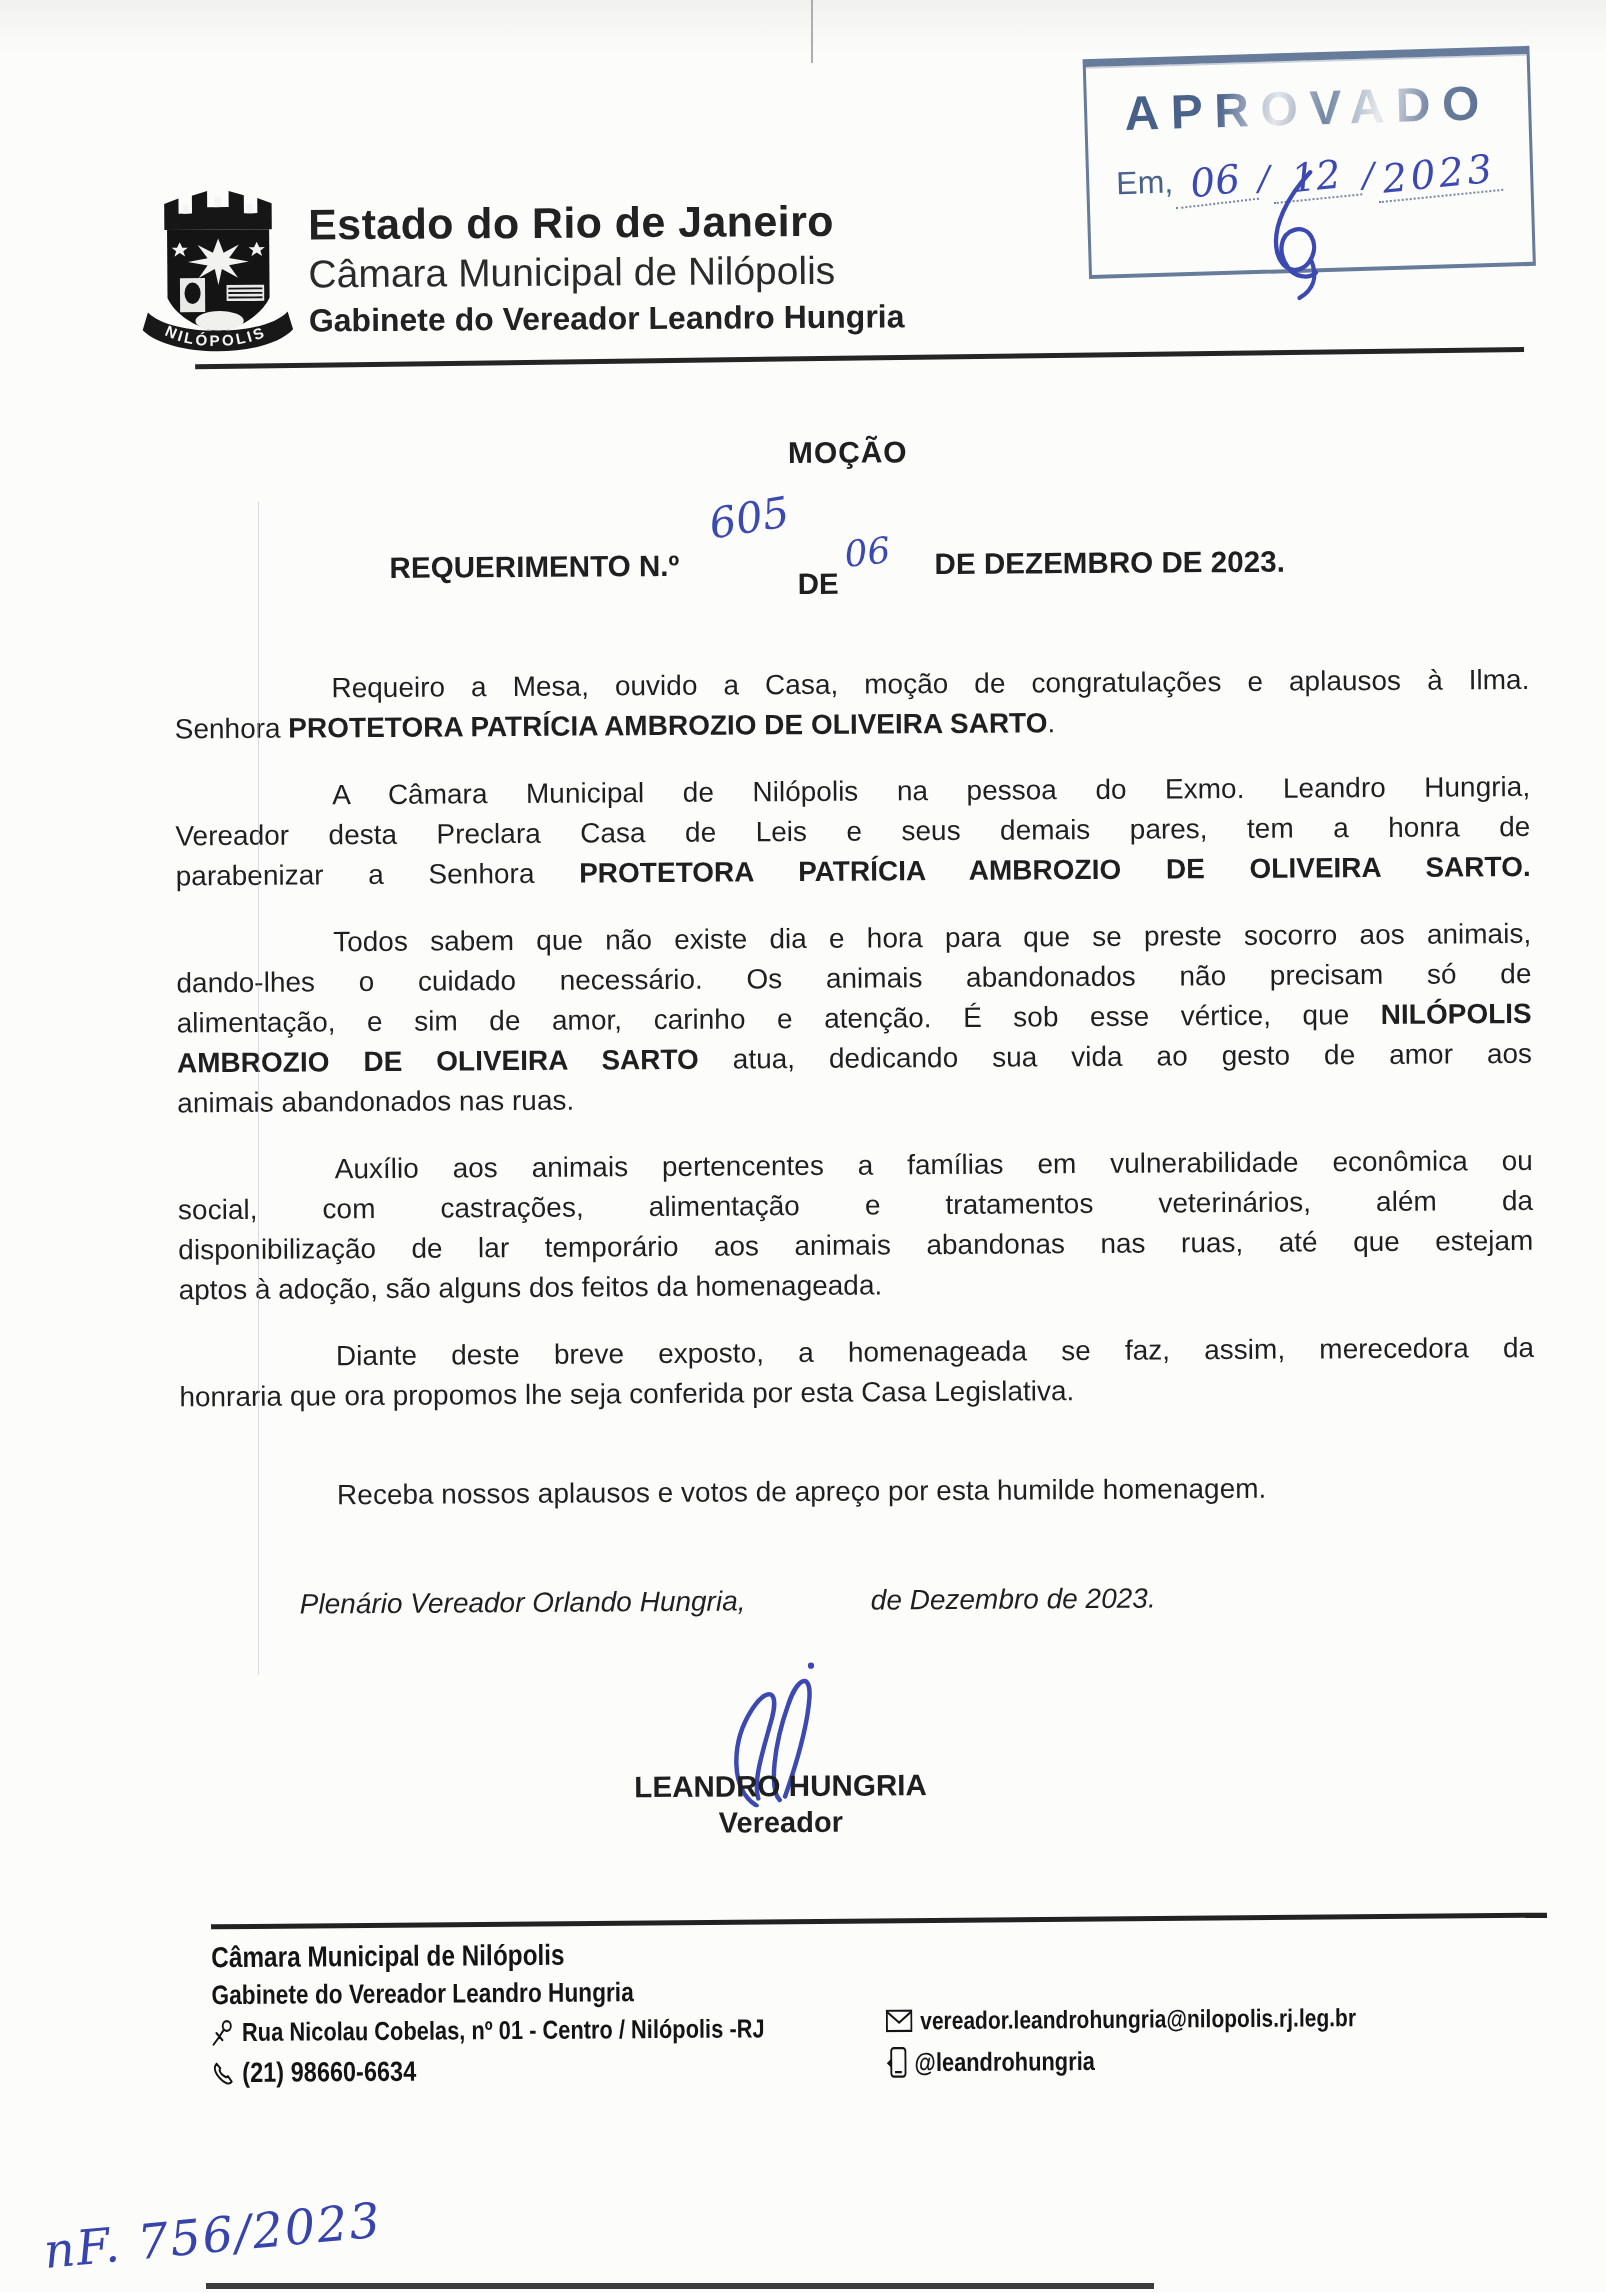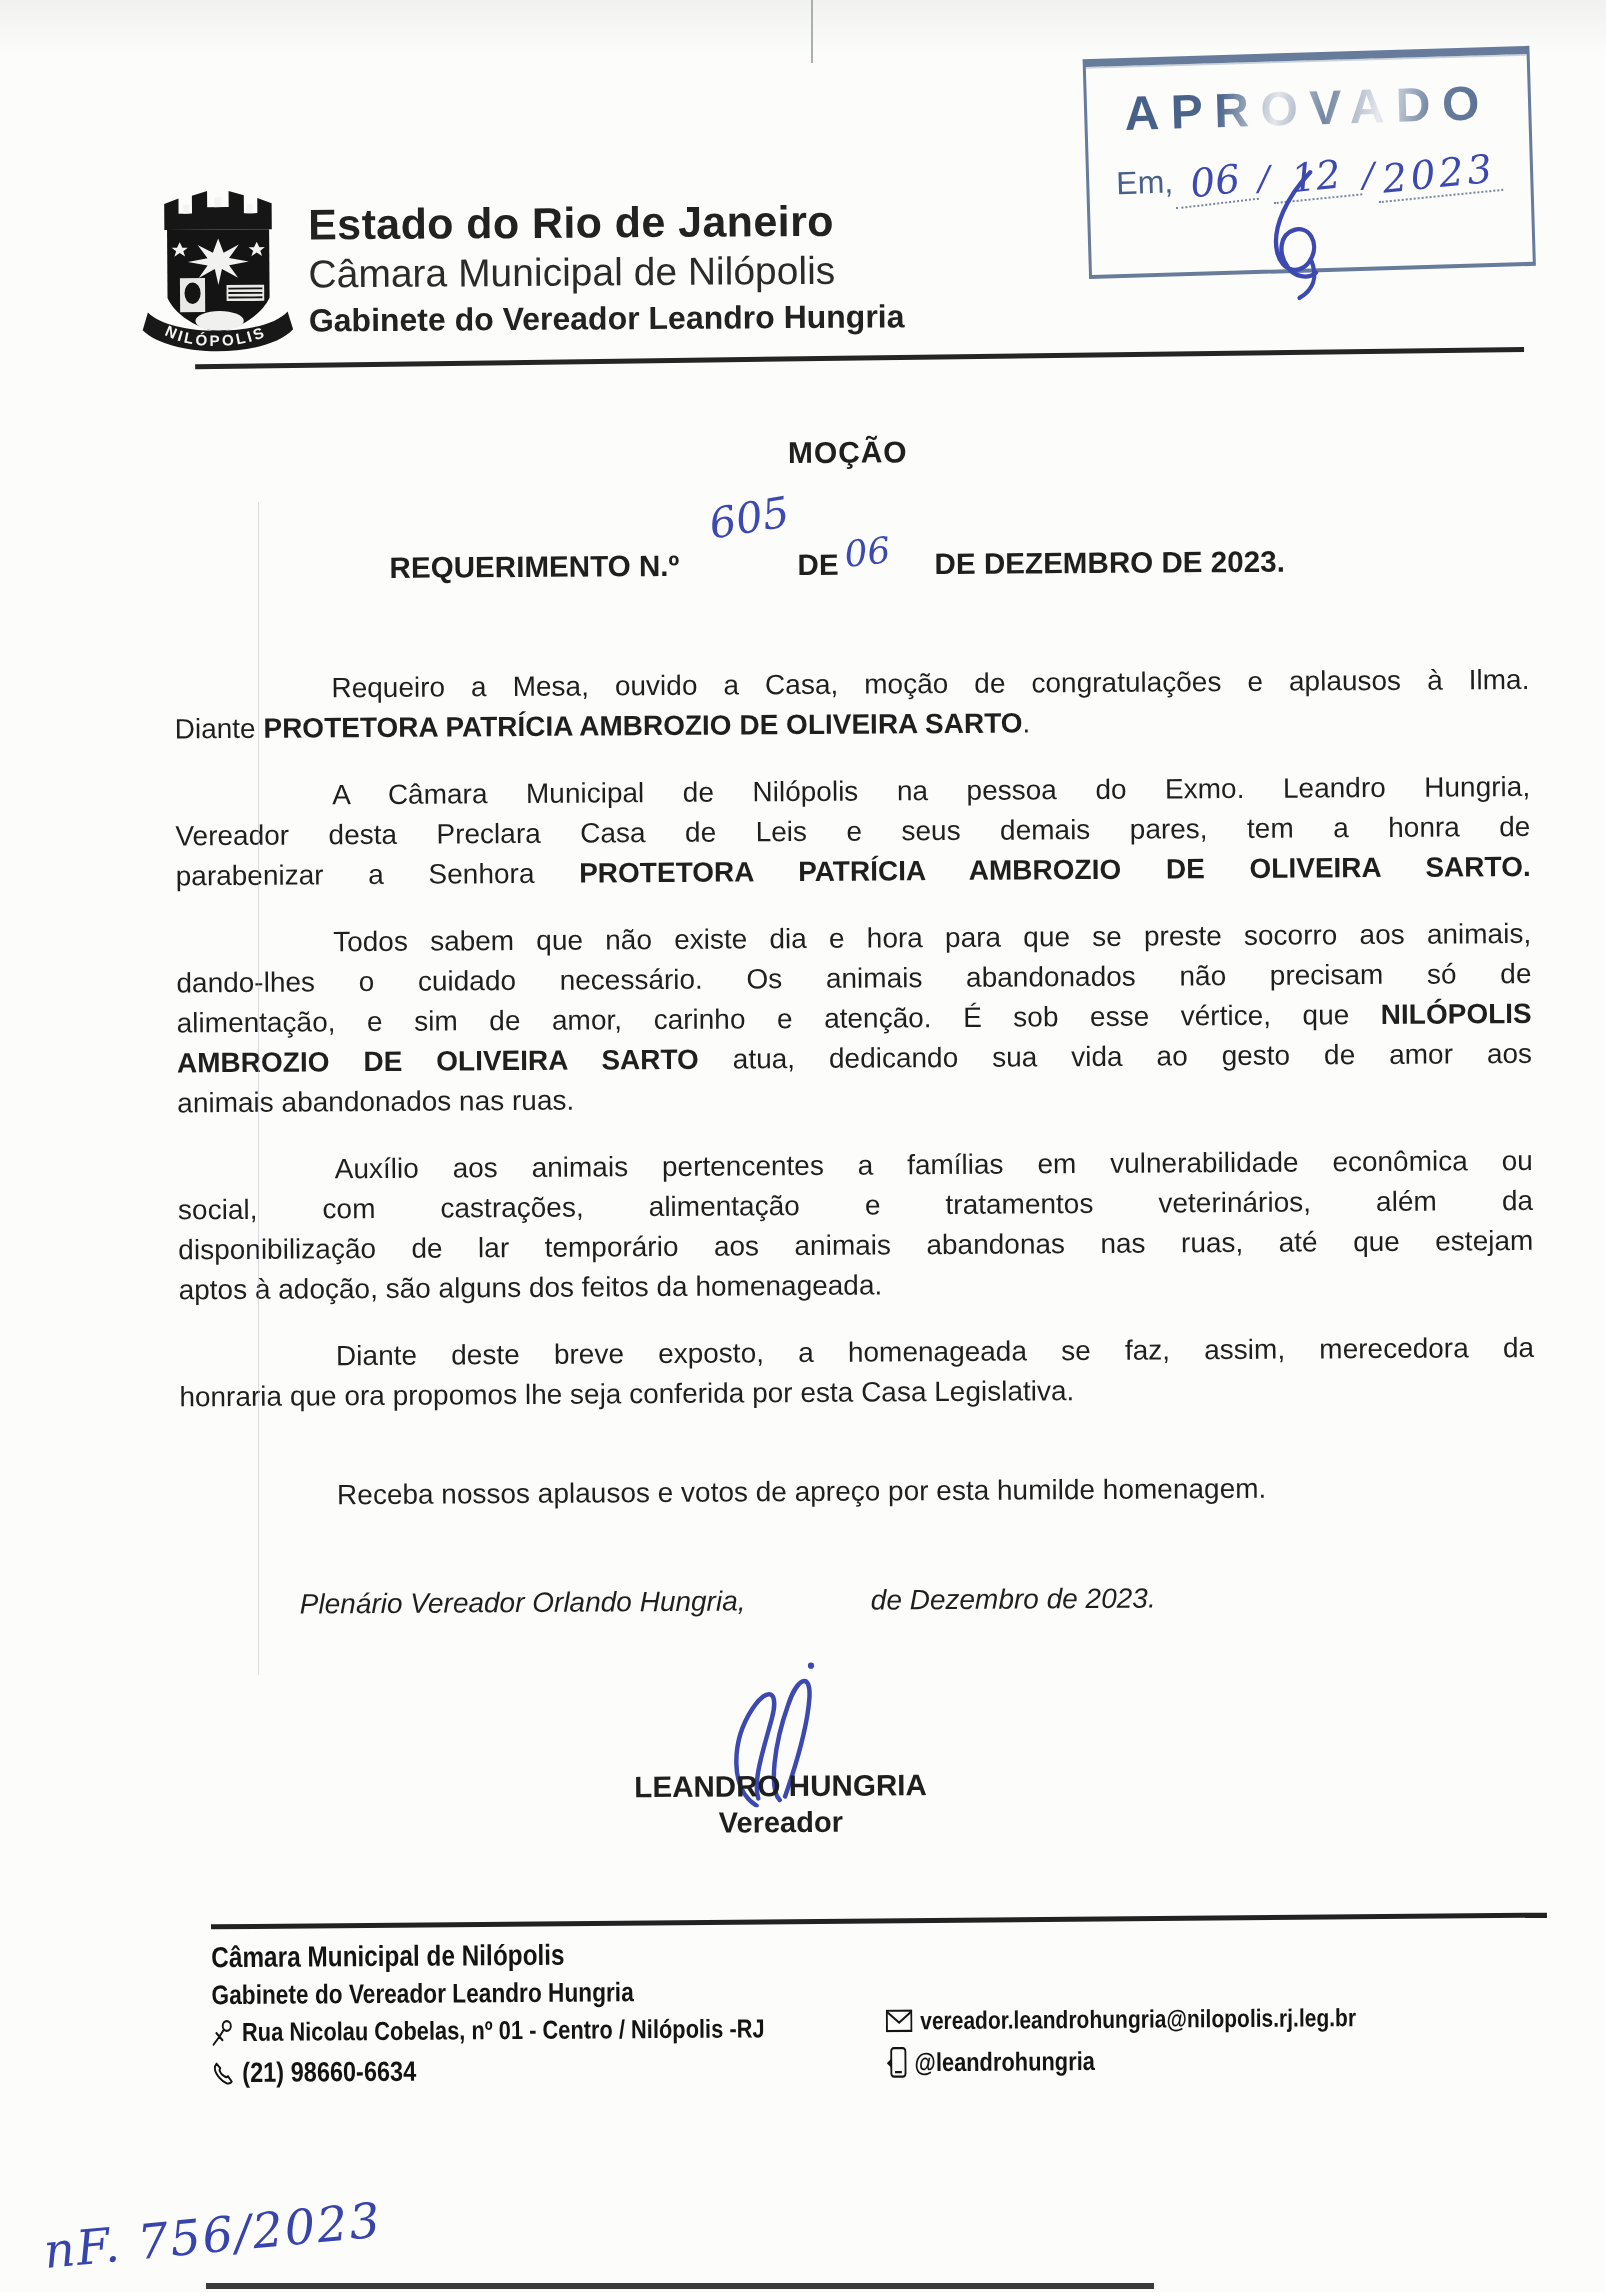--- a/index.html
+++ b/index.html
@@ -61,21 +61,21 @@
   #hdr-org{left:313px;top:249px;font-size:39px;color:#2b2b2b;}
   #hdr-office{left:313px;top:299px;font-size:32px;font-weight:bold;color:#222;}
   #hdr-rule{left:199px;top:356px;width:1329px;height:4.5px;background:#252525;transform:rotate(-0.35deg);}
 
   
   #doc-title{left:493px;top:436px;width:716px;text-align:center;
     font-size:30px;font-weight:bold;letter-spacing:0.9px;}
   .reqtxt{font-size:29.6px;font-weight:bold;}
   #req-prefix{left:392px;top:548px;}
   #req-number{left:712px;top:493px;font-size:42px;transform:rotate(-9deg);}
-  #req-de{left:800px;top:548px;}
+  #req-de{left:800px;top:567px;}
   #req-day{left:847px;top:532px;font-size:36px;transform:rotate(-6deg);}
   #req-rest{left:937px;top:548px;}
 
   
   #body-block{left:176px;top:665px;width:1355px;font-size:28px;line-height:40px;}
   .para{margin-bottom:27px;}
   .para:nth-child(5){margin-bottom:59px;}
   .line{text-align:justify;}
   .line.just{text-align-last:justify;}
   .line.last{text-align-last:left;}
@@ -160,21 +160,21 @@
   <div id="doc-title" class="abs">MOÇÃO</div>
   <div id="req-prefix" class="abs reqtxt">REQUERIMENTO N.º</div>
   <div id="req-number" class="abs hand">605</div>
   <div id="req-de" class="abs reqtxt">DE</div>
   <div id="req-day" class="abs hand">06</div>
   <div id="req-rest" class="abs reqtxt">DE DEZEMBRO DE 2023.</div>
 
   <div id="body-block" class="abs">
       <div class="para">
         <div class="line just indent"><span>Requeiro a Mesa, ouvido a Casa, moção de congratulações e aplausos à Ilma.</span></div>
-        <div class="line last"><span>Diante </span><span class="b">PROTETORA PATRÍCIA AMBROZIO DE OLIVEIRA SARTO</span><span>.</span></div>
+        <div class="line last"><span>Senhora </span><span class="b">PROTETORA PATRÍCIA AMBROZIO DE OLIVEIRA SARTO</span><span>.</span></div>
       </div>
       <div class="para">
         <div class="line just indent"><span>A Câmara Municipal de Nilópolis na pessoa do Exmo. Leandro Hungria,</span></div>
         <div class="line just"><span>Vereador desta Preclara Casa de Leis e seus demais pares, tem a honra de</span></div>
         <div class="line just"><span>parabenizar a Senhora </span><span class="b">PROTETORA PATRÍCIA AMBROZIO DE OLIVEIRA SARTO.</span></div>
       </div>
       <div class="para">
         <div class="line just indent"><span>Todos sabem que não existe dia e hora para que se preste socorro aos animais,</span></div>
         <div class="line just"><span>dando-lhes o cuidado necessário. Os animais abandonados não precisam só de</span></div>
         <div class="line just"><span>alimentação, e sim de amor, carinho e atenção. É sob esse vértice, que </span><span class="b">NILÓPOLIS</span></div>

